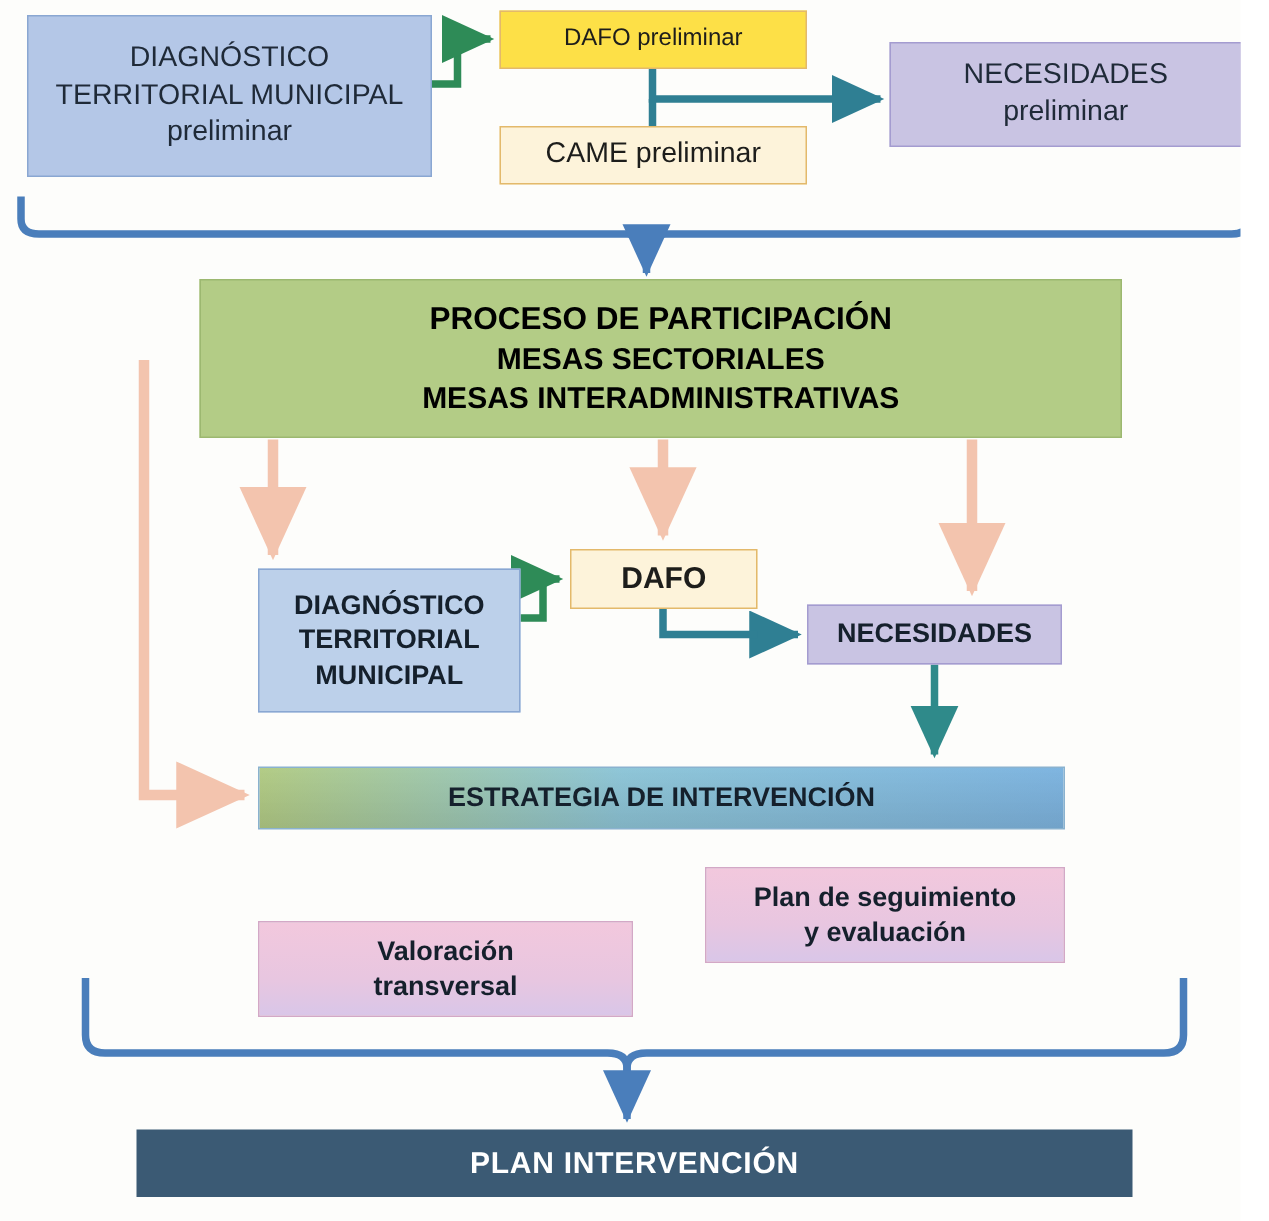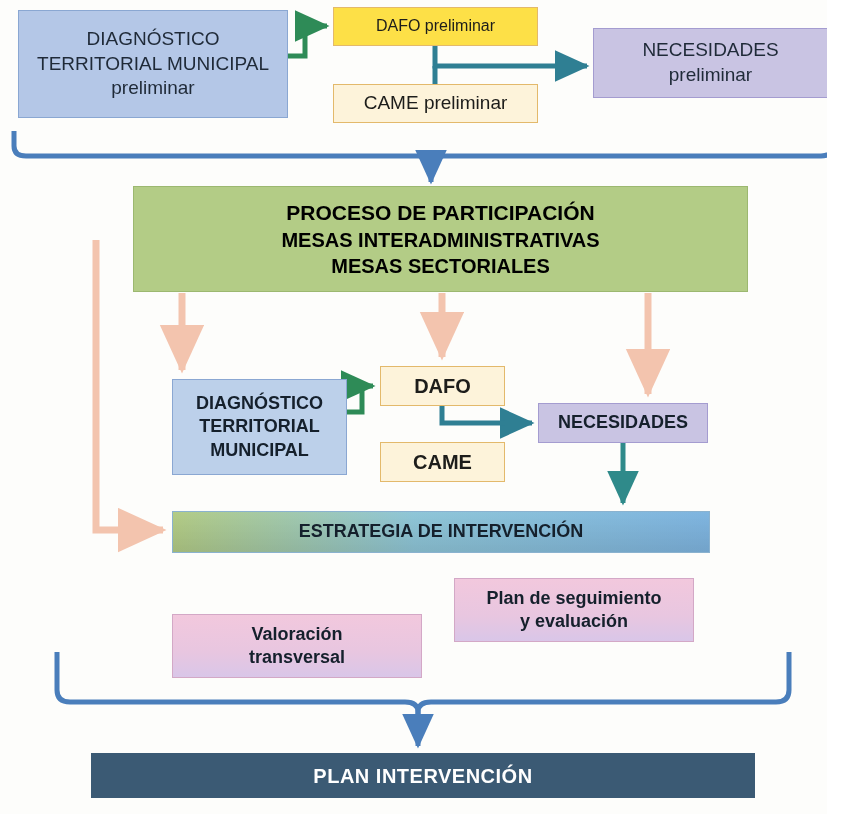--- a/index.html
+++ b/index.html
@@ -117,21 +117,21 @@
   #box-valoracion {
     left: 172px; top: 578px; width: 250px; height: 64px;
     background: linear-gradient(180deg, #f2c8dd 0%, #e8c6e0 60%, #d9c6e8 100%);
     border: 1px solid #d3a8c6;
     font-size: 18px;
     font-weight: bold;
     color: #15202c;
     margin-top: 36px;
   }
   #box-plan-seg {
-    left: 454px; top: 578px; width: 240px; height: 64px;
+    left: 470px; top: 578px; width: 240px; height: 64px;
     background: linear-gradient(180deg, #f2c8dd 0%, #e8c6e0 60%, #d9c6e8 100%);
     border: 1px solid #d3a8c6;
     font-size: 18px;
     font-weight: bold;
     color: #15202c;
     text-align: center;
   }
 
   
   #box-plan-estrategico {
@@ -222,40 +222,37 @@
   <div class="box" id="box-neces-prelim">
     <span>
       <span>NECESIDADES</span>
       <span>preliminar</span>
     </span>
   </div>
 
   <div class="box" id="box-proceso">
     <span>
       <span class="line1">PROCESO DE PARTICIPACIÓN</span>
+      <span>MESAS  SECTORIALES</span>
       <span>MESAS INTERADMINISTRATIVAS</span>
-      <span>MESAS  SECTORIALES</span>
     </span>
   </div>
 
   <div class="box" id="box-diag">
     <span>
       <span>DIAGNÓSTICO</span>
       <span>TERRITORIAL</span>
       <span>MUNICIPAL</span>
     </span>
   </div>
 
   <div class="box" id="box-dafo">
     <span>DAFO</span>
   </div>
 
-  <div class="box" id="box-came">
-    <span>CAME</span>
-  </div>
 
   <div class="box" id="box-neces">
     <span>NECESIDADES</span>
   </div>
 
   <div class="box" id="box-estrategia">
     <span>ESTRATEGIA DE INTERVENCIÓN</span>
   </div>
 
   <div class="box" id="box-valoracion">

